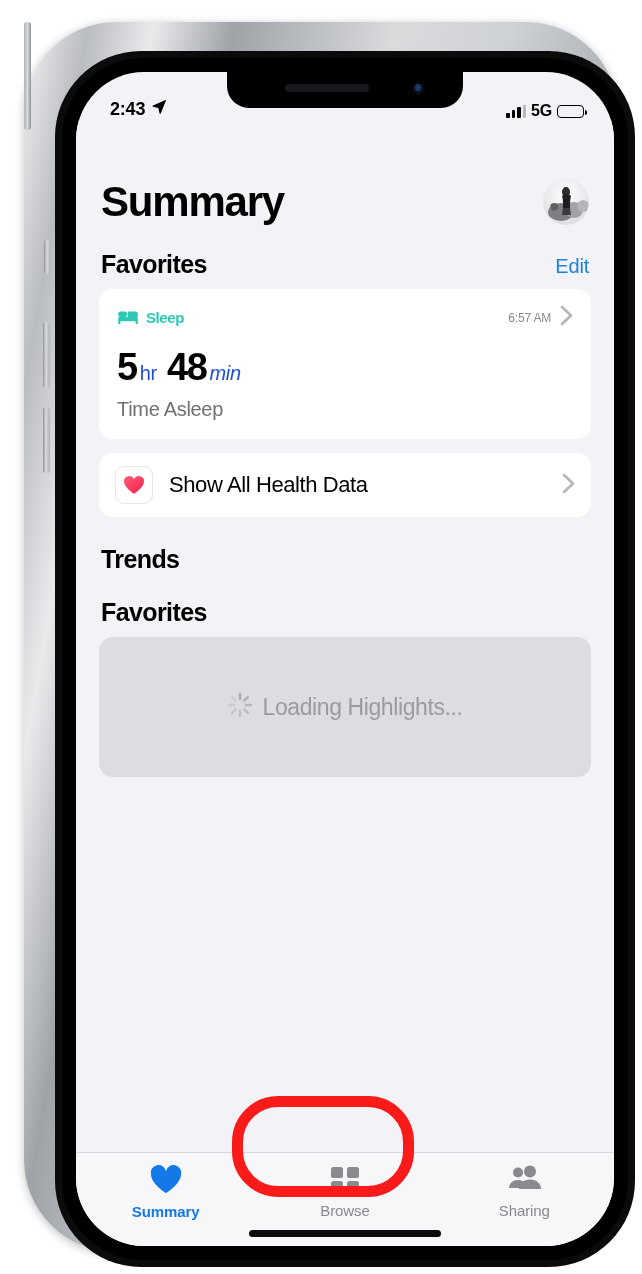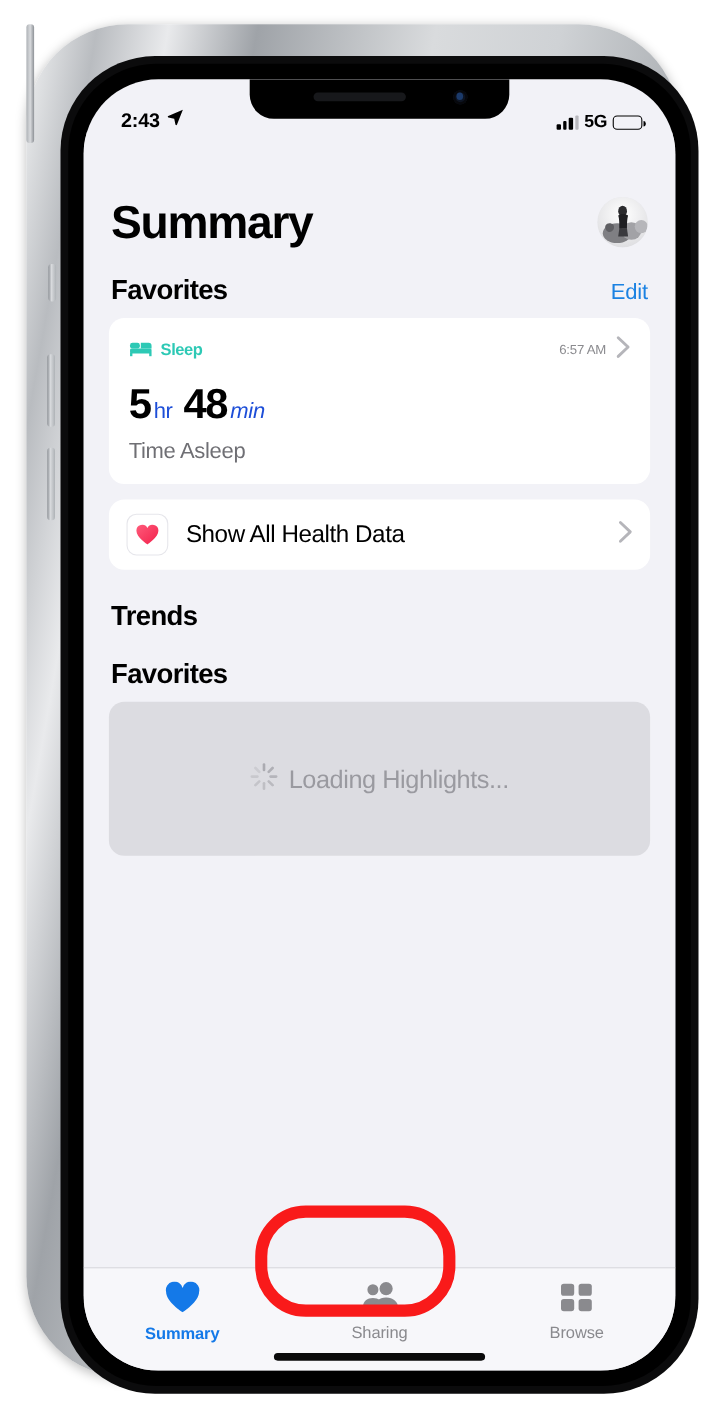--- a/index.html
+++ b/index.html
@@ -291,40 +291,40 @@
         <div class="tab active">
           <span>
             <svg width="32" height="29" viewBox="0 0 32 29">
                 <path d="M16 28S1 18.6 1 9.4A7.6 7.6 0 0 1 16 6 7.6 7.6 0 0 1 31 9.4C31 18.6 16 28 16 28z" fill="#1479e8"></path>
               </svg>
           </span>
           <span class="tab-label">Summary</span>
         </div>
         <div class="tab">
           <span>
+            <svg width="30" height="28" viewBox="0 0 30 28">
+              <rect x="1" y="2" width="12" height="11" rx="2.6" fill="#8a8a8e"></rect>
+              <rect x="17" y="2" width="12" height="11" rx="2.6" fill="#8a8a8e"></rect>
+              <rect x="1" y="16" width="12" height="11" rx="2.6" fill="#8a8a8e"></rect>
+              <rect x="17" y="16" width="12" height="11" rx="2.6" fill="#8a8a8e"></rect>
+            </svg>
+          </span>
+          <span class="tab-label">Browse</span>
+        </div>
+        <div class="tab">
+          <span>
             <svg width="34" height="28" viewBox="0 0 34 28">
               <circle cx="11" cy="7.5" r="5" fill="#8a8a8e"></circle>
               <path d="M2 23c0-5 4-8 9-8s9 3 9 8z" fill="#8a8a8e"></path>
               <circle cx="23" cy="6.5" r="6" fill="#8a8a8e"></circle>
               <path d="M12 24c0-5.5 4.6-9.5 11-9.5S34 18.5 34 24z" fill="#8a8a8e"></path>
             </svg>
           </span>
           <span class="tab-label">Sharing</span>
         </div>
-        <div class="tab">
-          <span>
-            <svg width="30" height="28" viewBox="0 0 30 28">
-              <rect x="1" y="2" width="12" height="11" rx="2.6" fill="#8a8a8e"></rect>
-              <rect x="17" y="2" width="12" height="11" rx="2.6" fill="#8a8a8e"></rect>
-              <rect x="1" y="16" width="12" height="11" rx="2.6" fill="#8a8a8e"></rect>
-              <rect x="17" y="16" width="12" height="11" rx="2.6" fill="#8a8a8e"></rect>
-            </svg>
-          </span>
-          <span class="tab-label">Browse</span>
-        </div>
       </div>
 
       <div class="home-ind"></div>
     </div>
   </div>
 
   <div class="annot"></div>
 
 </div>
 

